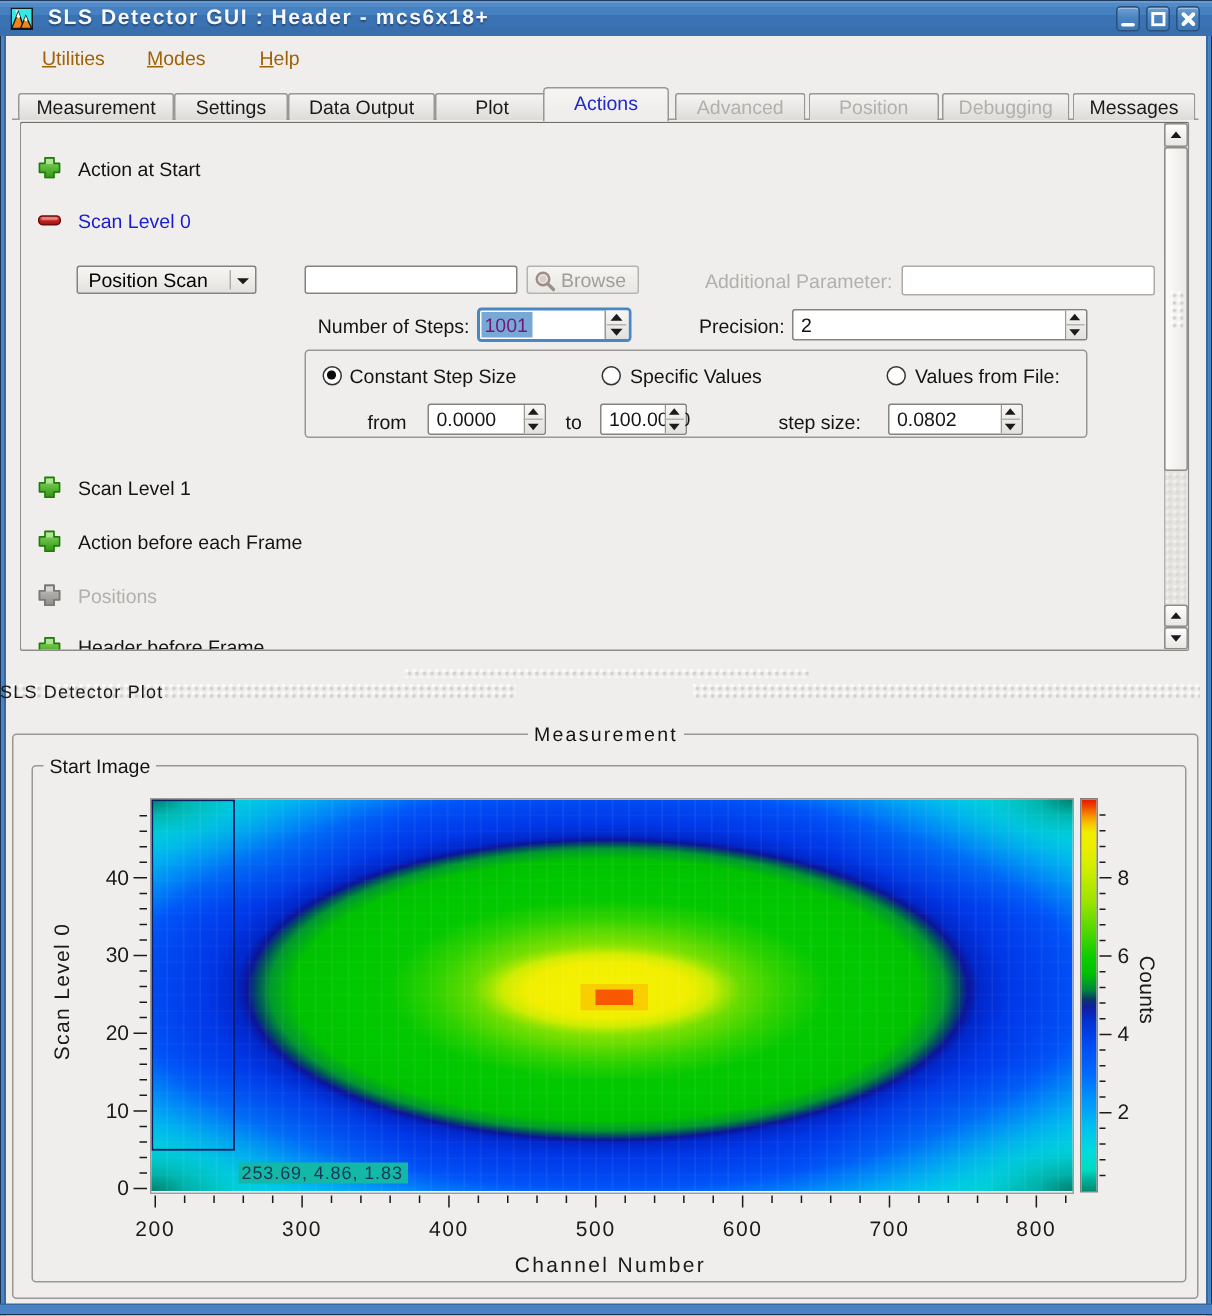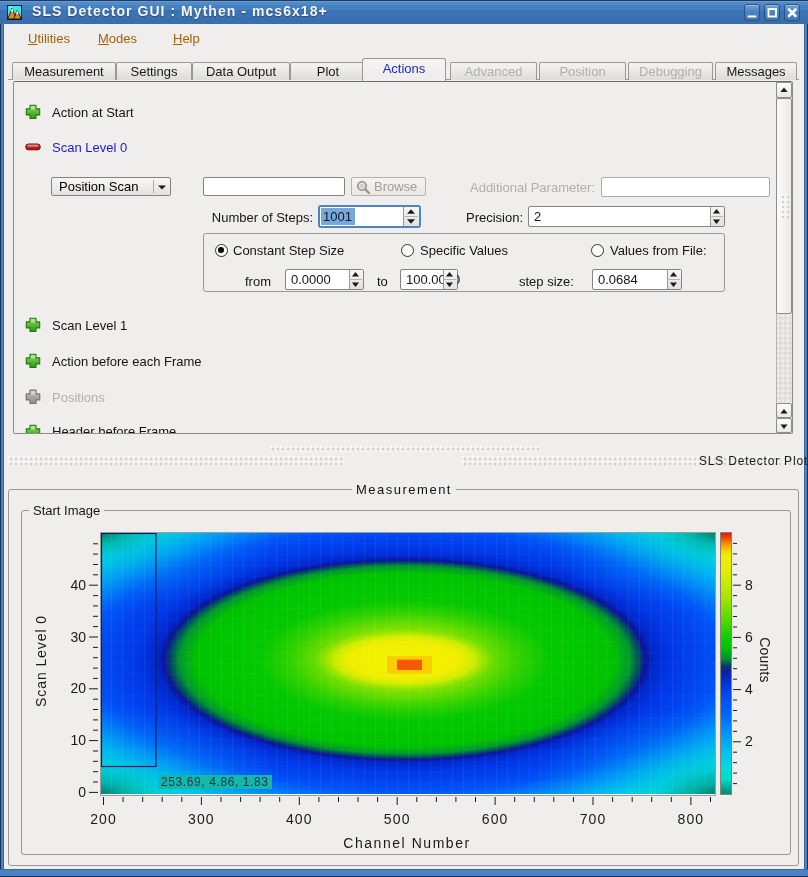--- a/index.html
+++ b/index.html
@@ -42,21 +42,21 @@
 <div class="abs titlebar"></div>
 <svg class="abs" style="left:7px;top:5px" width="15" height="15" viewBox="0 0 15 15">
     <rect x="0" y="0" width="15" height="15" fill="#1a1a1a"></rect>
     <rect x="1" y="1" width="13" height="13" fill="#38e8e4"></rect>
     <polygon points="3.2,2.2 4.4,1.6 5.2,2.8 4.0,3.6" fill="#fff" opacity="0.95"></polygon>
     <polygon points="0.8,14 5.2,3.0 9.2,14" fill="#f28516" stroke="#151515" stroke-width="0.9"></polygon>
     <polygon points="6.6,14 10.2,5.6 14.2,14" fill="#f28516" stroke="#151515" stroke-width="0.9"></polygon>
     <polygon points="3.9,6.3 5.2,3.0 6.4,6.1 5.6,7.3 4.7,6.5" fill="#fff"></polygon>
     <polygon points="9.1,8.2 10.2,5.6 11.4,8.4 10.3,9.5" fill="#fff"></polygon>
   </svg>
-<div class="abs title-text">SLS Detector GUI : Mythen - mcs6x18+</div>
+<div class="abs title-text">SLS Detector GUI : Header - mcs6x18+</div>
 <div class="abs wbtn" style="left:744px"></div>
 <div class="abs wbtn" style="left:764px"></div>
 <div class="abs wbtn" style="left:784px"></div>
 <svg class="abs" style="left:744px;top:4px" width="57" height="17" viewBox="0 0 57 17">
 <path d="M4.5 12.5 h7" stroke="#fff" stroke-width="2.2" stroke-linecap="round"></path>
 <rect x="24.5" y="5" width="7.5" height="7.5" fill="none" stroke="#fff" stroke-width="1.9"></rect>
 <path d="M45 5.5 l6.5 6.5 M51.5 5.5 L45 12" stroke="#fff" stroke-width="2.6" stroke-linecap="round"></path>
 </svg>
 <div class="abs wb-left"></div>
 <div class="abs wb-right"></div>
@@ -111,21 +111,21 @@
 <circle cx="6" cy="6" r="4.2" fill="#e8e2de" stroke="#9a8f8a" stroke-width="1.6"></circle>
 <circle cx="6" cy="6" r="2.2" fill="#d8c8c4" opacity="0.8"></circle>
 <path d="M9.2 9.2 L13 13" stroke="#9a8f8a" stroke-width="2.2" stroke-linecap="round"></path>
       </svg>
 <span style="position:absolute;left:22px;top:1px;line-height:16px">Browse</span>
     </div>
 <div class="rowlbl dis" style="left:450px;top:98px;width:131px;text-align:right">Additional Parameter:</div>
 <div class="tfield dis" style="left:587px;top:95px;width:169px;height:20px"></div>
 <div class="rowlbl" style="left:189px;top:128px;width:110px;text-align:right">Number of Steps:</div>
 <div class="abs" style="left:304px;top:123px;width:103px;height:23px;border:2px solid #4a86c4;border-radius:3px;background:#fff">
-      <span style="position:absolute;left:1px;top:1px;height:17px;background:#78a8d6;color:#0f172a;font-size:13px;line-height:17px;padding:0 3px 0 2px">1001</span>
+      <span style="position:absolute;left:1px;top:1px;height:17px;background:#78a8d6;color:#701a75;font-size:13px;line-height:17px;padding:0 3px 0 2px">1001</span>
       <span style="position:absolute;right:0;top:0;bottom:0;width:16px;border-left:1px solid #9a9895;background:linear-gradient(#f7f6f4,#e3e1de)"></span>
       <svg style="position:absolute;right:0;top:0" width="16" height="19" viewBox="0 0 16 19">
         <path d="M4 6.8 l4,-4.6 l4,4.6 z" fill="#1a1a1a"></path>
         <path d="M4 12.2 l4,4.6 l4,-4.6 z" fill="#1a1a1a"></path>
         <line x1="1.5" y1="9.5" x2="14.5" y2="9.5" stroke="#b5b3af" stroke-width="1"></line>
       </svg>
     </div>
 <div class="rowlbl" style="left:452px;top:128px">Precision:</div>
 <div class="spin" style="left:514px;top:124px;width:197px;height:21px">
       <span style="position:absolute;left:5px;top:1px;line-height:18px">2</span>
@@ -158,21 +158,21 @@
       <span style="position:absolute;left:5px;top:1px;line-height:18px">100.0000</span>
       <span class="sb"></span>
       <svg style="position:absolute;right:0;top:0" width="15" height="19" viewBox="0 0 15 19">
         <path d="M3.9 6.5 l3.6,-4.4 l3.6,4.4 z" fill="#1a1a1a"></path>
         <path d="M3.9 12.5 l3.6,4.4 l3.6,-4.4 z" fill="#1a1a1a"></path>
         <line x1="1" y1="9.5" x2="14" y2="9.5" stroke="#b5b3af" stroke-width="1"></line>
       </svg>
     </div>
 <div class="rowlbl" style="left:505px;top:192px">step size:</div>
 <div class="spin" style="left:578px;top:187px;width:90px;height:21px">
-      <span style="position:absolute;left:5px;top:1px;line-height:18px">0.0684</span>
+      <span style="position:absolute;left:5px;top:1px;line-height:18px">0.0802</span>
       <span class="sb"></span>
       <svg style="position:absolute;right:0;top:0" width="15" height="19" viewBox="0 0 15 19">
         <path d="M3.9 6.5 l3.6,-4.4 l3.6,4.4 z" fill="#1a1a1a"></path>
         <path d="M3.9 12.5 l3.6,4.4 l3.6,-4.4 z" fill="#1a1a1a"></path>
         <line x1="1" y1="9.5" x2="14" y2="9.5" stroke="#b5b3af" stroke-width="1"></line>
       </svg>
     </div>
 <svg class="abs" style="left:11px;top:235px" width="16" height="15" viewBox="0 0 16 15">
       <defs>
         <linearGradient id="pg11_235" x1="0" y1="0" x2="0" y2="1">
@@ -227,21 +227,21 @@
 <div class="sbtn" style="left:762px;top:321px;height:15px"><svg width="14" height="13" viewBox="0 0 14 13">
         <path d="M3.4 8.5 L7 4.1 L10.6 8.5 z" fill="#1a1a1a"></path>
       </svg></div>
 <div class="sbtn" style="left:762px;top:336px;height:15px"><svg width="14" height="13" viewBox="0 0 14 13">
         <path d="M3.4 4.5 L7 8.9 L10.6 4.5 z" fill="#1a1a1a"></path>
       </svg></div>
 </div>
 <div class="abs dots" style="left:270px;top:446px;width:270px;height:6px"></div>
 <div class="abs dots" style="left:8px;top:456px;width:336px;height:10px"></div>
 <div class="abs dots" style="left:462px;top:456px;width:338px;height:10px"></div>
-<div class="abs" style="left:0;top:454px;width:808px;text-align:right;font-size:12px;letter-spacing:0.8px;color:#1a1a1a">SLS Detector Plot</div>
+<div class="abs" style="left:0;top:454px;width:676px;text-align:left;font-size:12px;letter-spacing:0.8px;color:#1a1a1a">SLS Detector Plot</div>
 <div class="abs" style="left:8px;top:489px;width:791px;height:377px;border:1px solid #9a9895;border-radius:3px"></div>
 <div class="gblbl" style="left:352px;top:482px;letter-spacing:1.5px">Measurement</div>
 <div class="abs" style="left:21px;top:510px;width:770px;height:345px;border:1px solid #9a9895;border-radius:3px"></div>
 <div class="gblbl" style="left:29px;top:503px">Start Image</div>
 <div class="abs" style="left:100px;top:532px;width:616px;height:264px;border:1px solid #9e9c99;background:#fff"></div>
 <svg class="abs" style="left:101px;top:533px" width="614" height="261" viewBox="0 0 614 261">
 <defs>
       <radialGradient id="hm" gradientUnits="userSpaceOnUse" cx="304" cy="127" r="440" gradientTransform="matrix(1 0 0 0.416 0 74.17)">
         <stop offset="0.0" stop-color="#ecf200"></stop>
         <stop offset="0.05" stop-color="#d8ee00"></stop>

